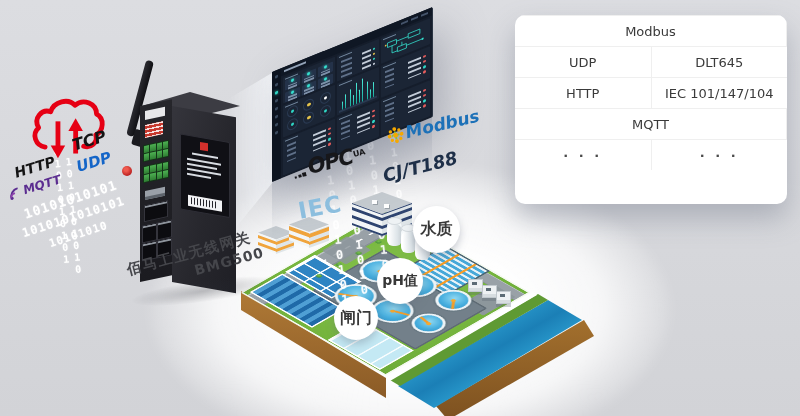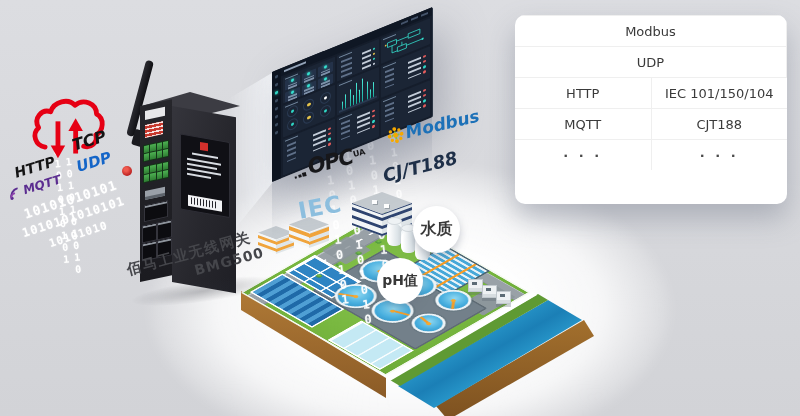--- a/index.html
+++ b/index.html
@@ -599,37 +599,38 @@
   <div class="abs meter" style="left:468px;top:279px;">
       <i></i>
     </div>
   <div class="abs meter" style="left:482px;top:285px;">
       <i></i>
     </div>
   <div class="abs meter" style="left:496px;top:291px;">
       <i></i>
     </div>
 
+  <div class="abs bubble bu-gate">闸门</div>
   <div class="abs bubble bu-ph">pH值</div>
   <div class="abs bubble bu-wq">水质</div>
 
   <div class="abs ptable">
     <div class="pt-row">
       <div>Modbus</div>
     </div>
     <div class="pt-row">
       <div>UDP</div>
+      <div>DLT645</div>
     </div>
     <div class="pt-row">
       <div>HTTP</div>
-      <div>IEC 101/150/104</div>
+      <div>IEC 101/147/104</div>
     </div>
     <div class="pt-row">
       <div>MQTT</div>
-      <div>CJT188</div>
     </div>
     <div class="pt-row dots">
       <div>· · ·</div>
       <div>· · ·</div>
     </div>
   </div>
 
 </div>
 
 </body></html>

